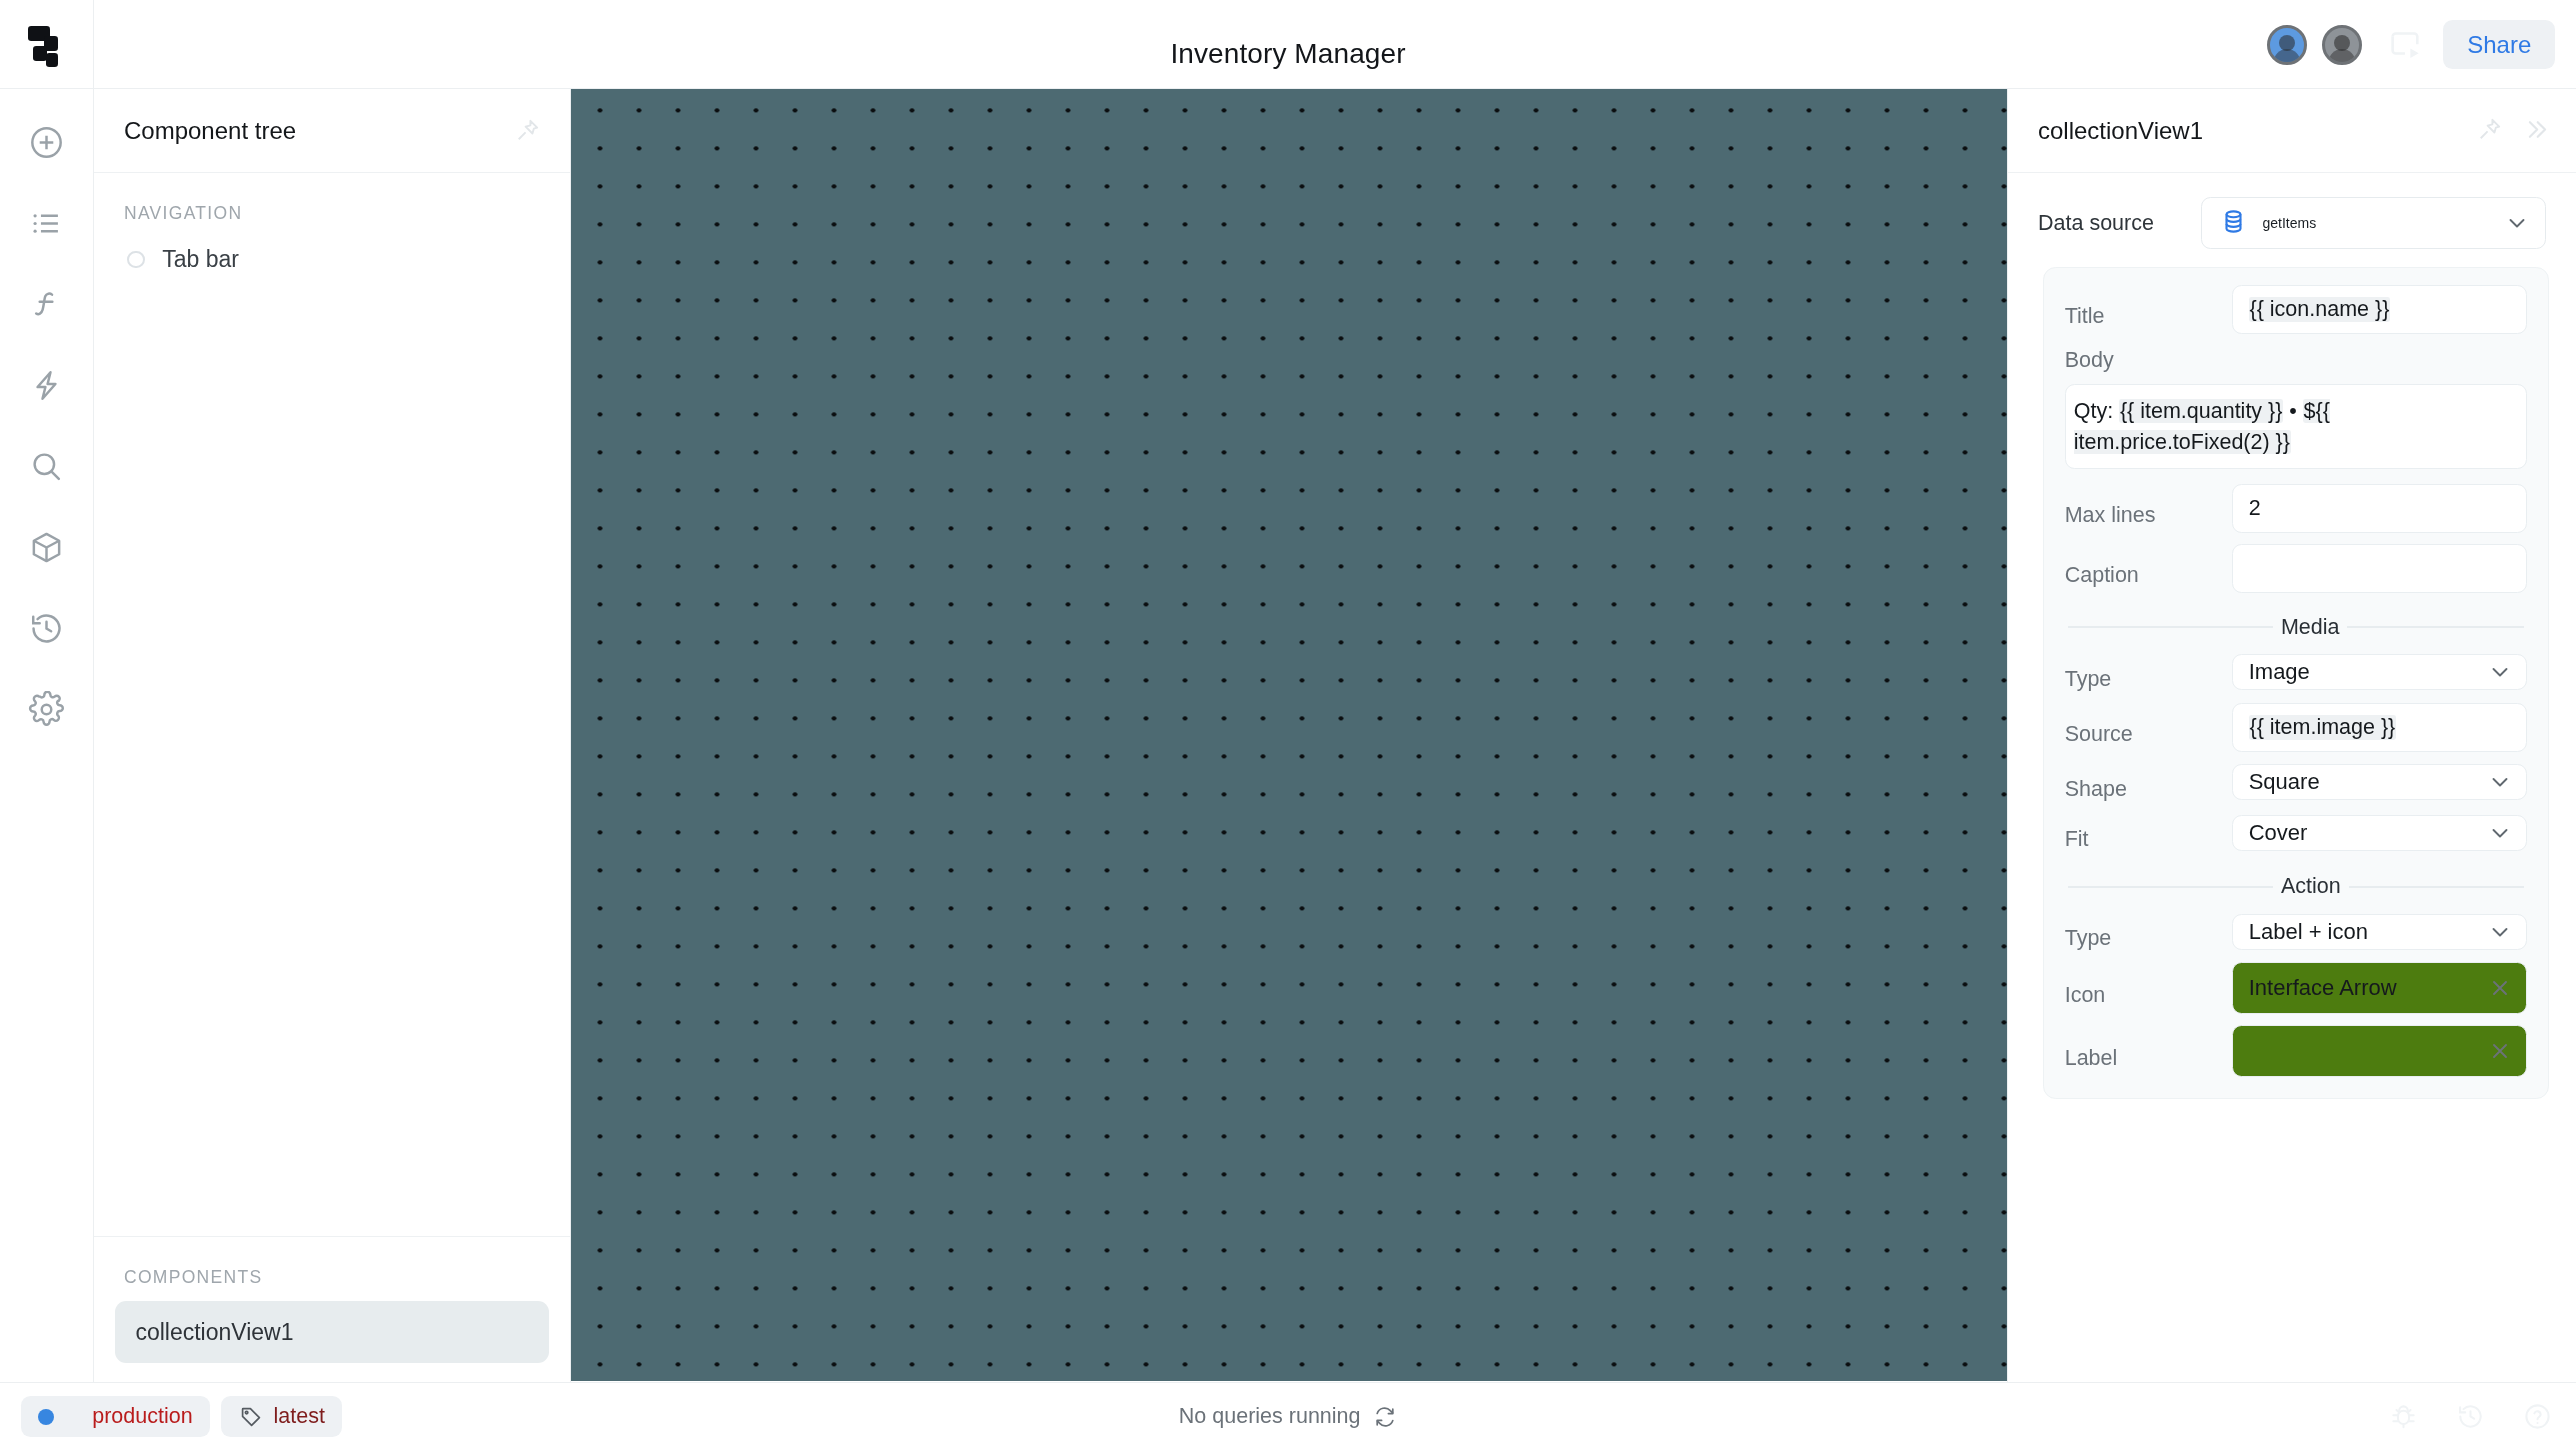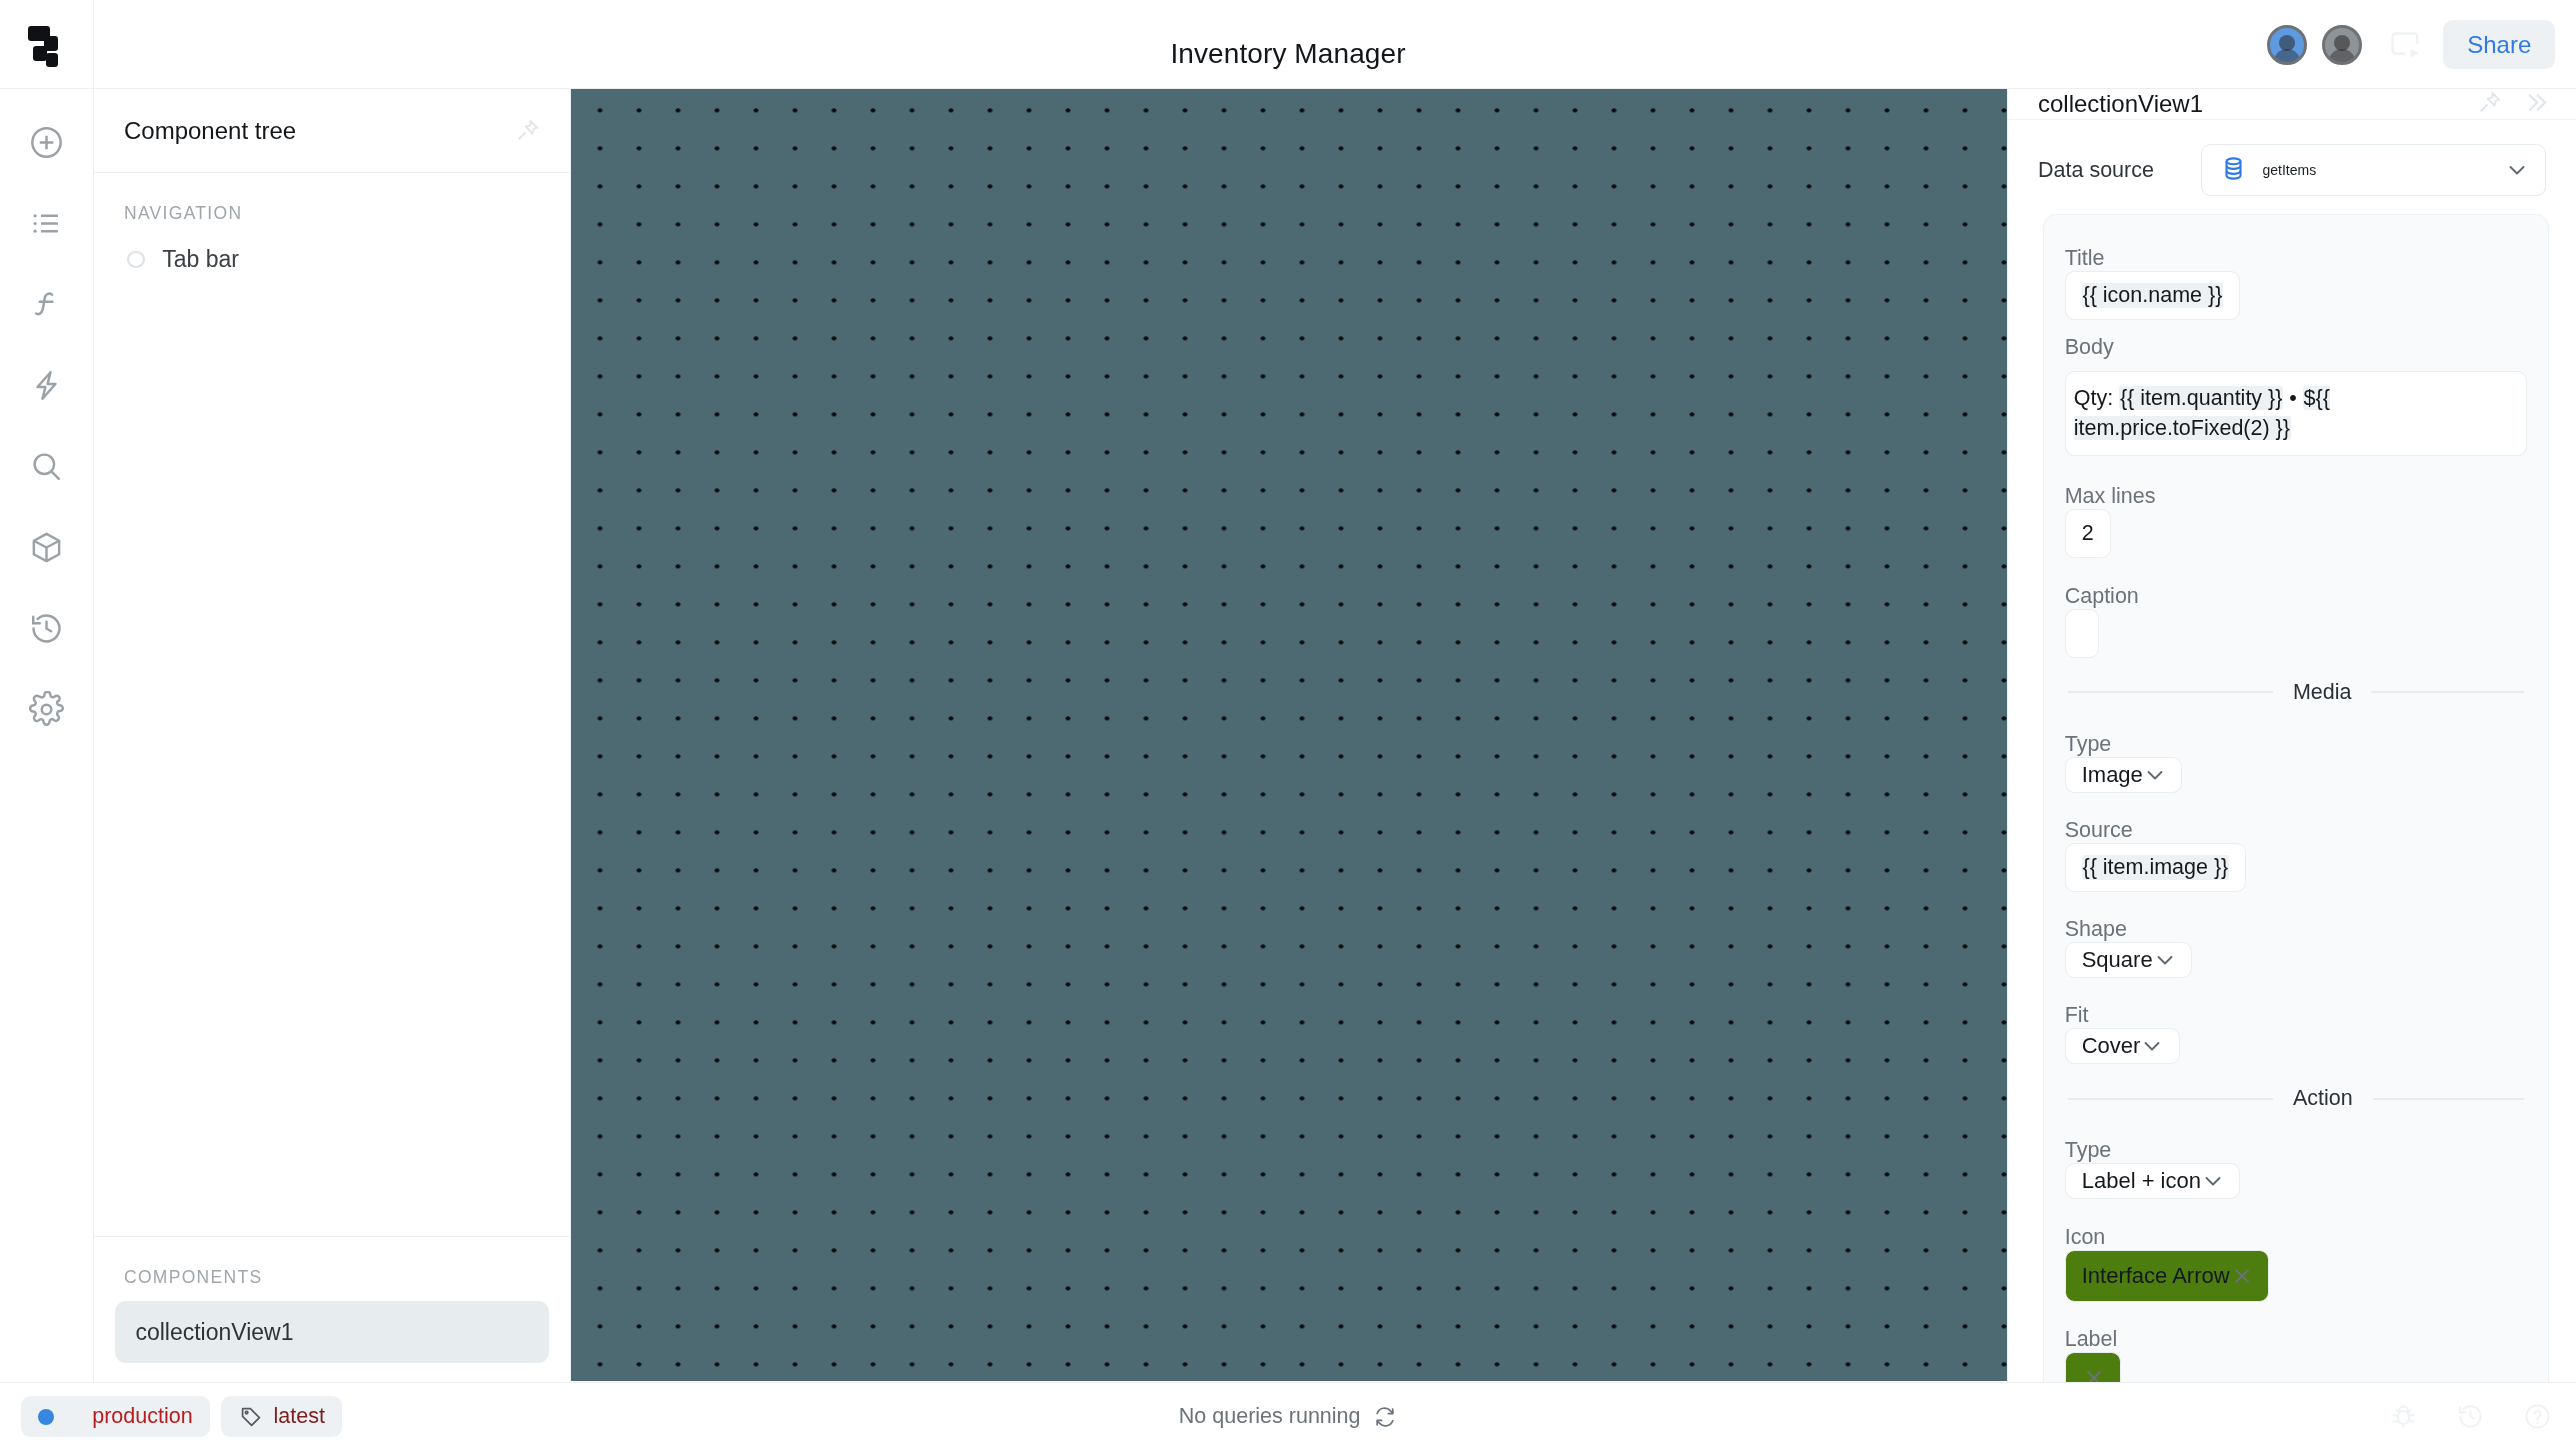--- a/index.html
+++ b/index.html
@@ -164,21 +164,21 @@
   }
   .ds-select .db { flex:none; }
   .ds-name { flex:1; font-size:14px; color:#1a1f24; }
   .chev { color:#60686f; flex:none; display:flex; }
 
   .card {
     margin:17.5px 27px 0 35px;
     background:#f8fafb; border:1.6px solid #eef2f4; border-radius:12.7px;
     padding:17.5px 20.7px 20.7px 20.7px;
   }
-  .frow { display:flex; align-items:flex-start; margin-top:9.5px;flex-direction:column; }
+  .frow { display:flex; align-items:center; margin-top:9.5px; }
   .frow:first-child { margin-top:0; }
   .flabel { width:167px; flex:none; font-size:21.5px; color:#6b7279; padding-top:14.3px; }
   .fctrl { flex:1; }
   .inp {
     min-height:49px; border:1.6px solid #e9eef1; border-radius:9.5px;
     background:#ffffff; padding:9.5px 16px; font-size:21.5px; color:#15191d;
     display:flex; align-items:center; cursor:text;
   }
   .inp.multi { align-items:flex-start; padding:11px 8px; line-height:1.42; display:block; }
   .sel {
@@ -188,21 +188,21 @@
   }
   .inp-x {
     height:52px; border:1.6px solid #e9eef1; border-radius:9.5px; background:#4d7c0f;
     display:flex; align-items:center; justify-content:space-between;
     padding:0 14.3px 0 16px; font-size:22px; color:#15191d; cursor:text;
   }
   .x-icon { color:#6b7279; flex:none; display:flex; cursor:pointer; }
   .tpl { background:#eef1f3; border-radius:2.4px; padding:0 0.8px; }
 
   .divider {
-    display:flex; align-items:center; gap:20px;
+    display:flex; align-items:center; gap:8px;
     margin:22px 3.2px 12.7px 3.2px; color:#2a3036; font-size:21.5px;
   }
   .divider .ln { flex:1; height:1.6px; background:#e7ecef; }
   .divider .ln.short { flex:0 0 auto; width:205px; }
   .divider .txt { white-space:nowrap; }
 
   
   .bottombar {
     position:absolute; left:0; right:0; bottom:0; height:68px;
     background:#ffffff; border-top:1.6px solid #eceff1;

